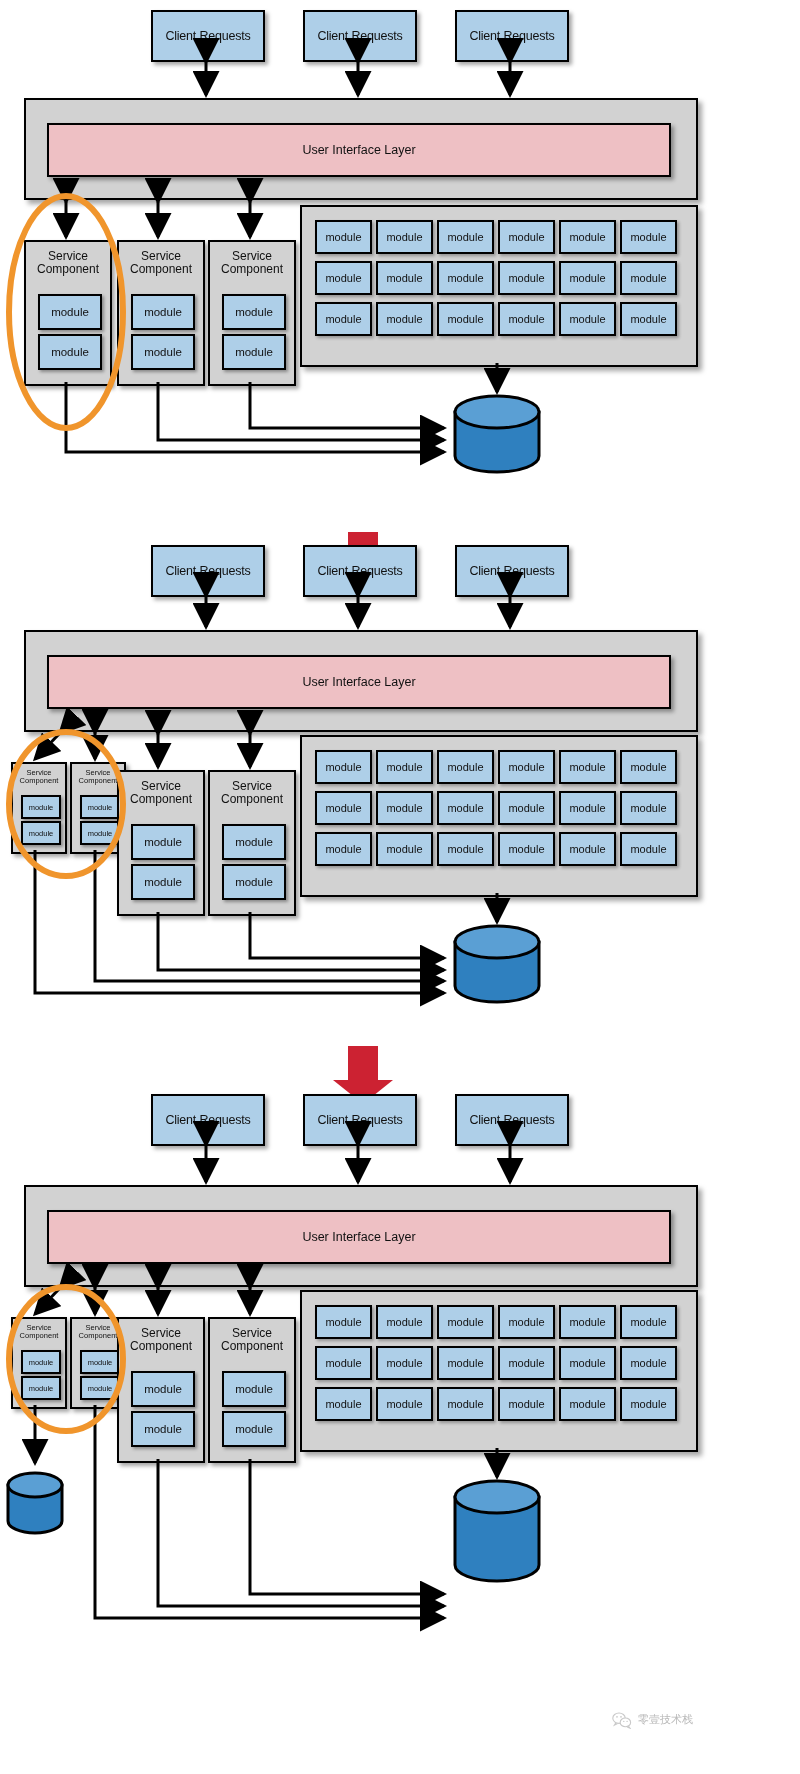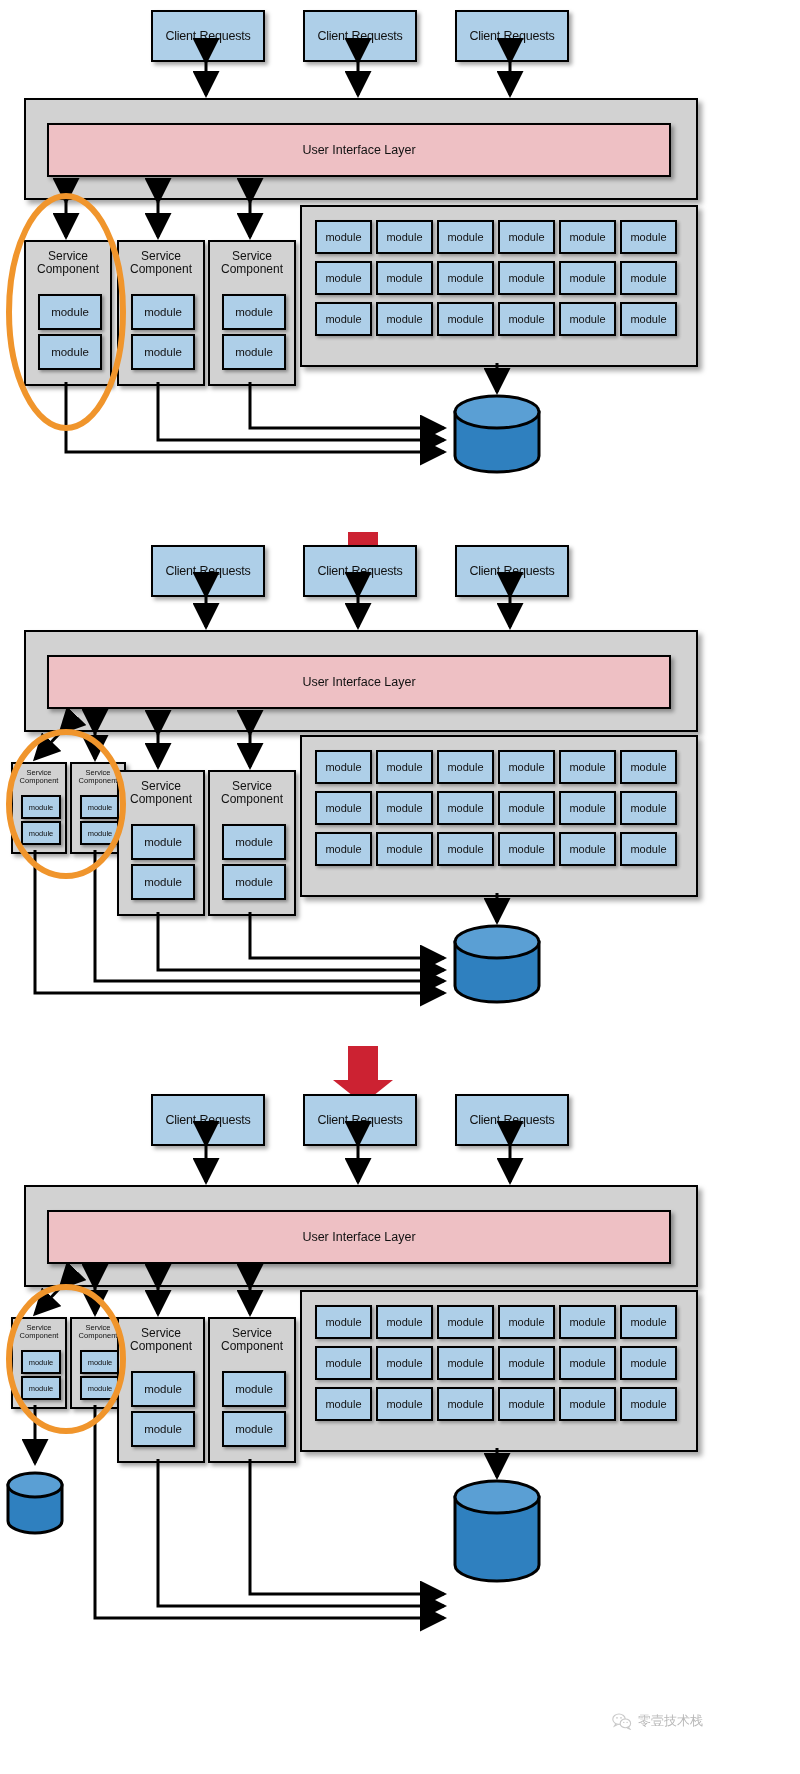--- a/index.html
+++ b/index.html
@@ -28,22 +28,22 @@
   .modgrid{position:absolute;background:#d2d2d2;border:2.5px solid #000;
            box-shadow:4px 4px 5px rgba(0,0,0,.35);}
   .gm{position:absolute;background:#aecfe8;border:2.5px solid #000;
       box-shadow:2px 2px 3px rgba(0,0,0,.3);
       display:flex;align-items:center;justify-content:center;font-size:11px;}
 
   
   .ovl{position:absolute;left:0;top:0;pointer-events:none;}
 
   
-  .wm{position:absolute;display:flex;align-items:flex-end;gap:6px;
-      color:#b9b9b9;font-size:13px;white-space:nowrap;}
+  .wm{position:absolute;display:flex;align-items:flex-start;gap:6px;
+      color:#b9b9b9;font-size:11px;white-space:nowrap;}
   .wm svg{display:block;}
 </style>
 </head>
 <body>
 
 <div class="panel" style="top:0;height:530px;">
 
   <div class="cbox" style="left:151px;top:10px;width:110px;height:48px;">Client Requests</div>
   <div class="cbox" style="left:303px;top:10px;width:110px;height:48px;">Client Requests</div>
   <div class="cbox" style="left:455px;top:10px;width:110px;height:48px;">Client Requests</div>

